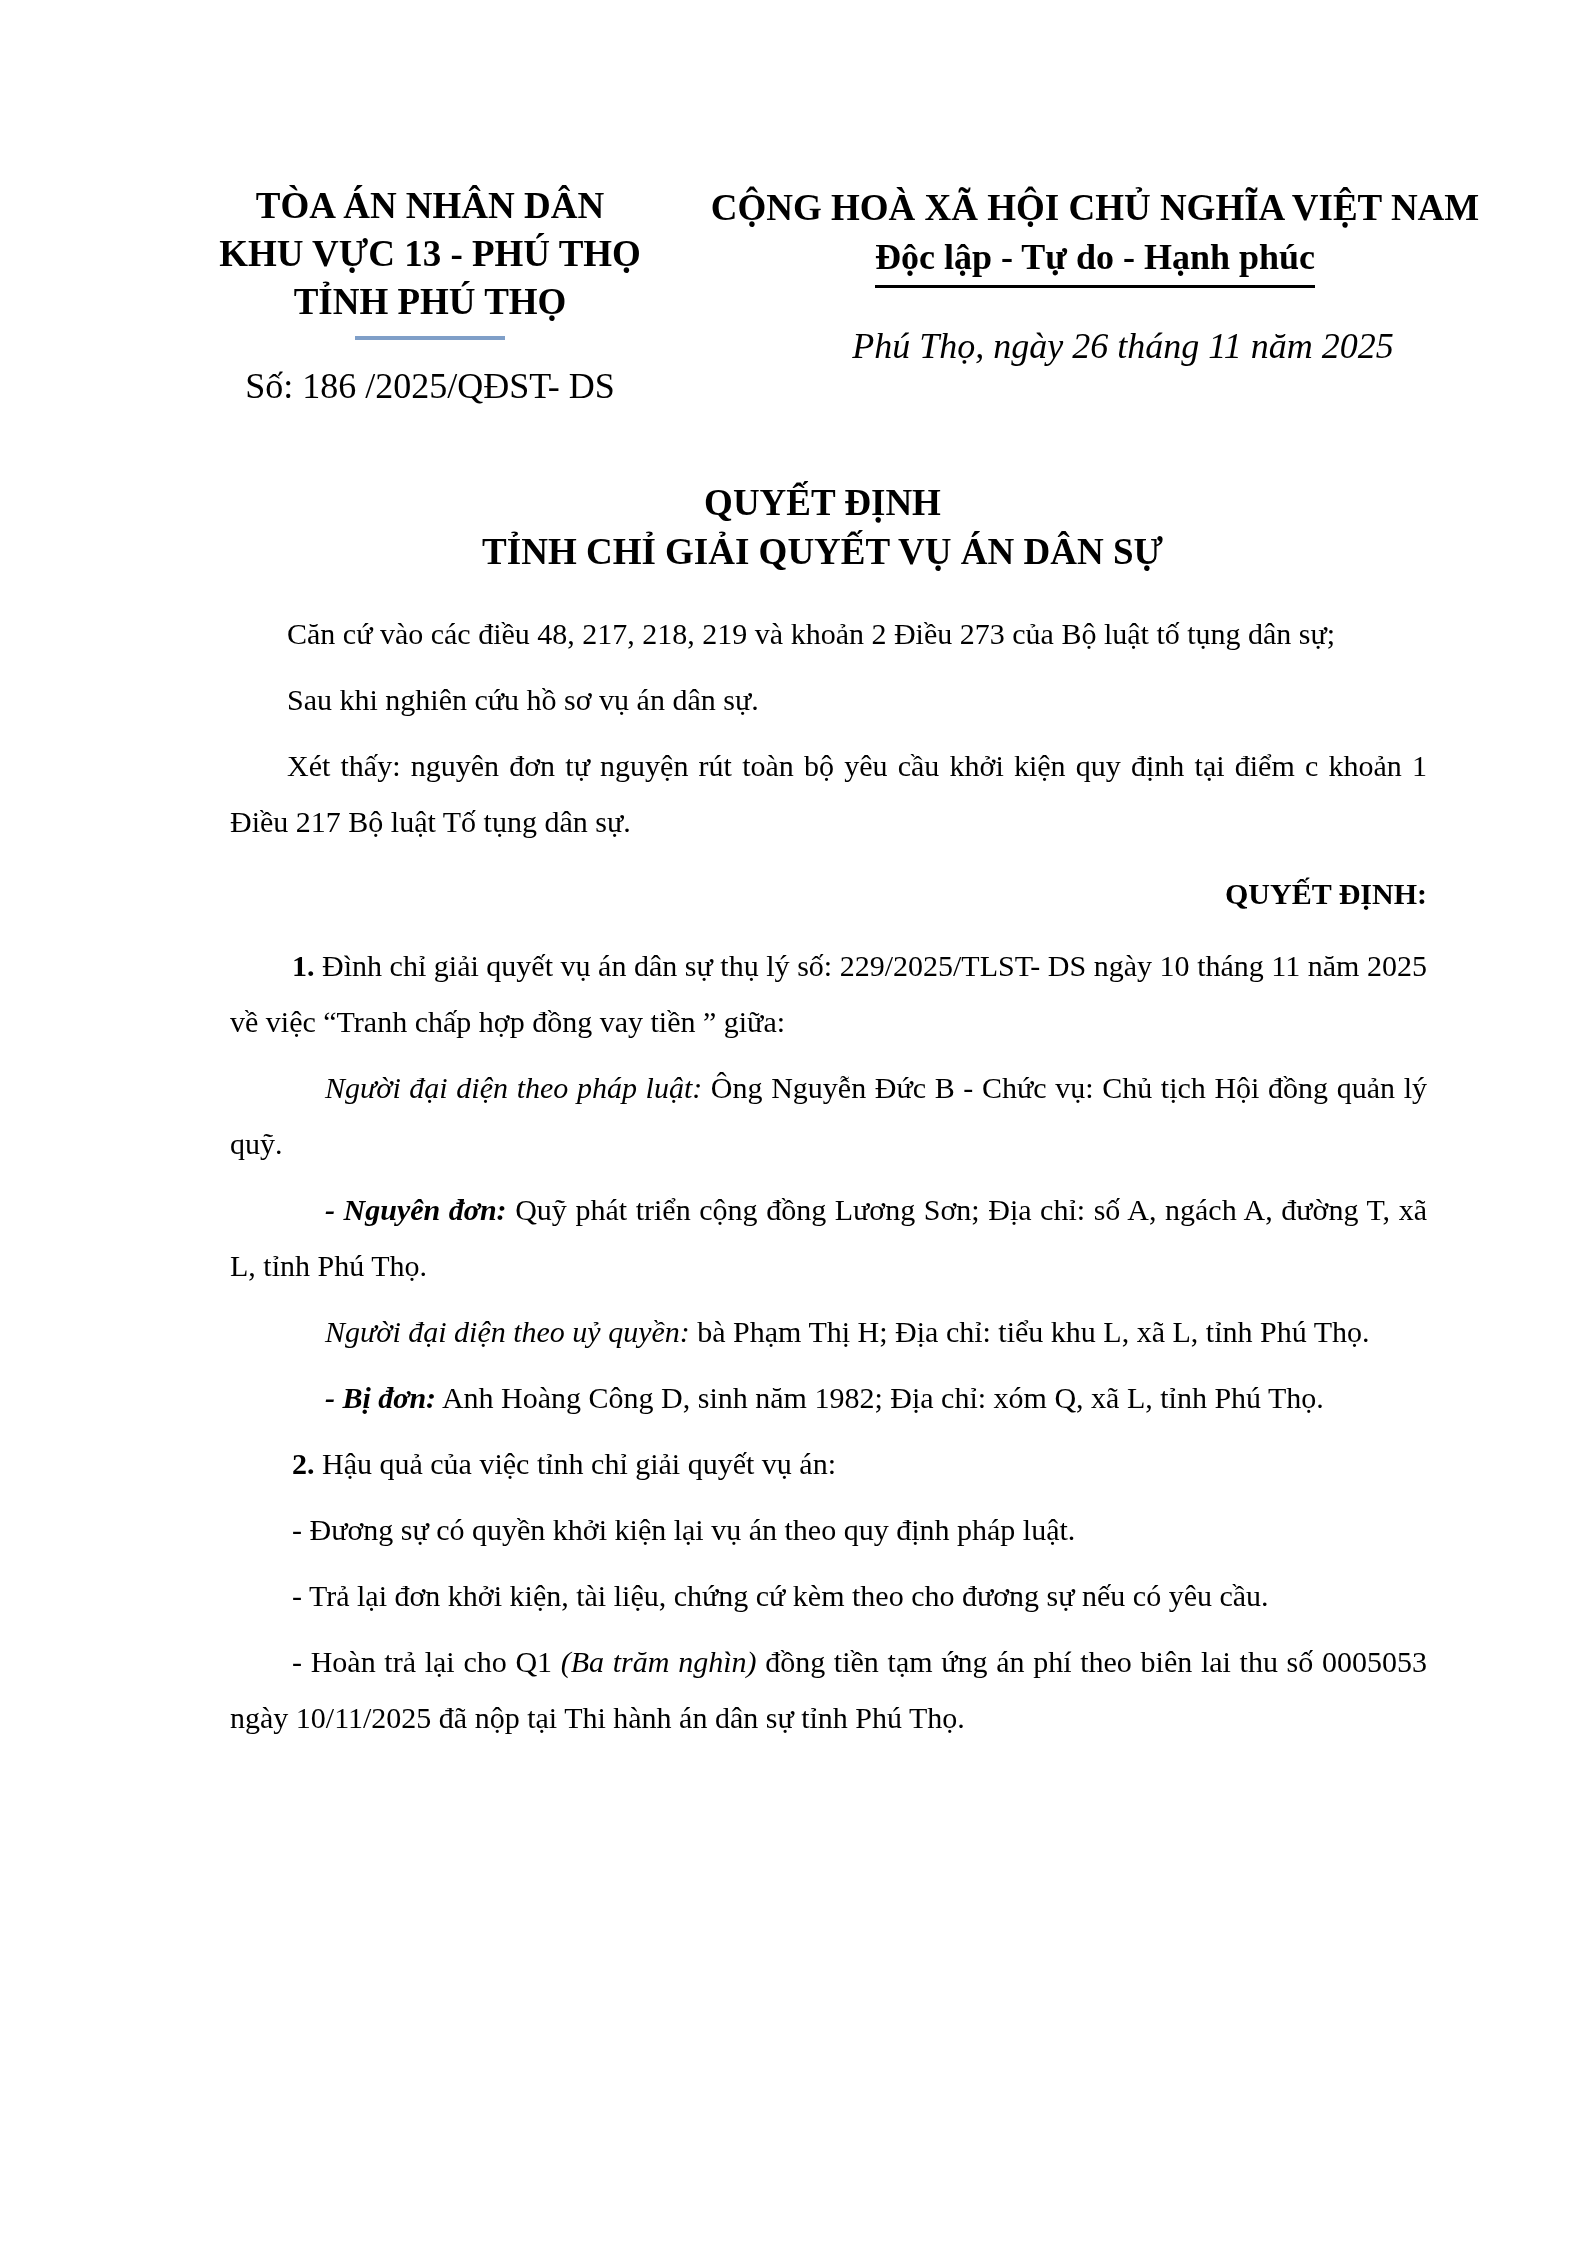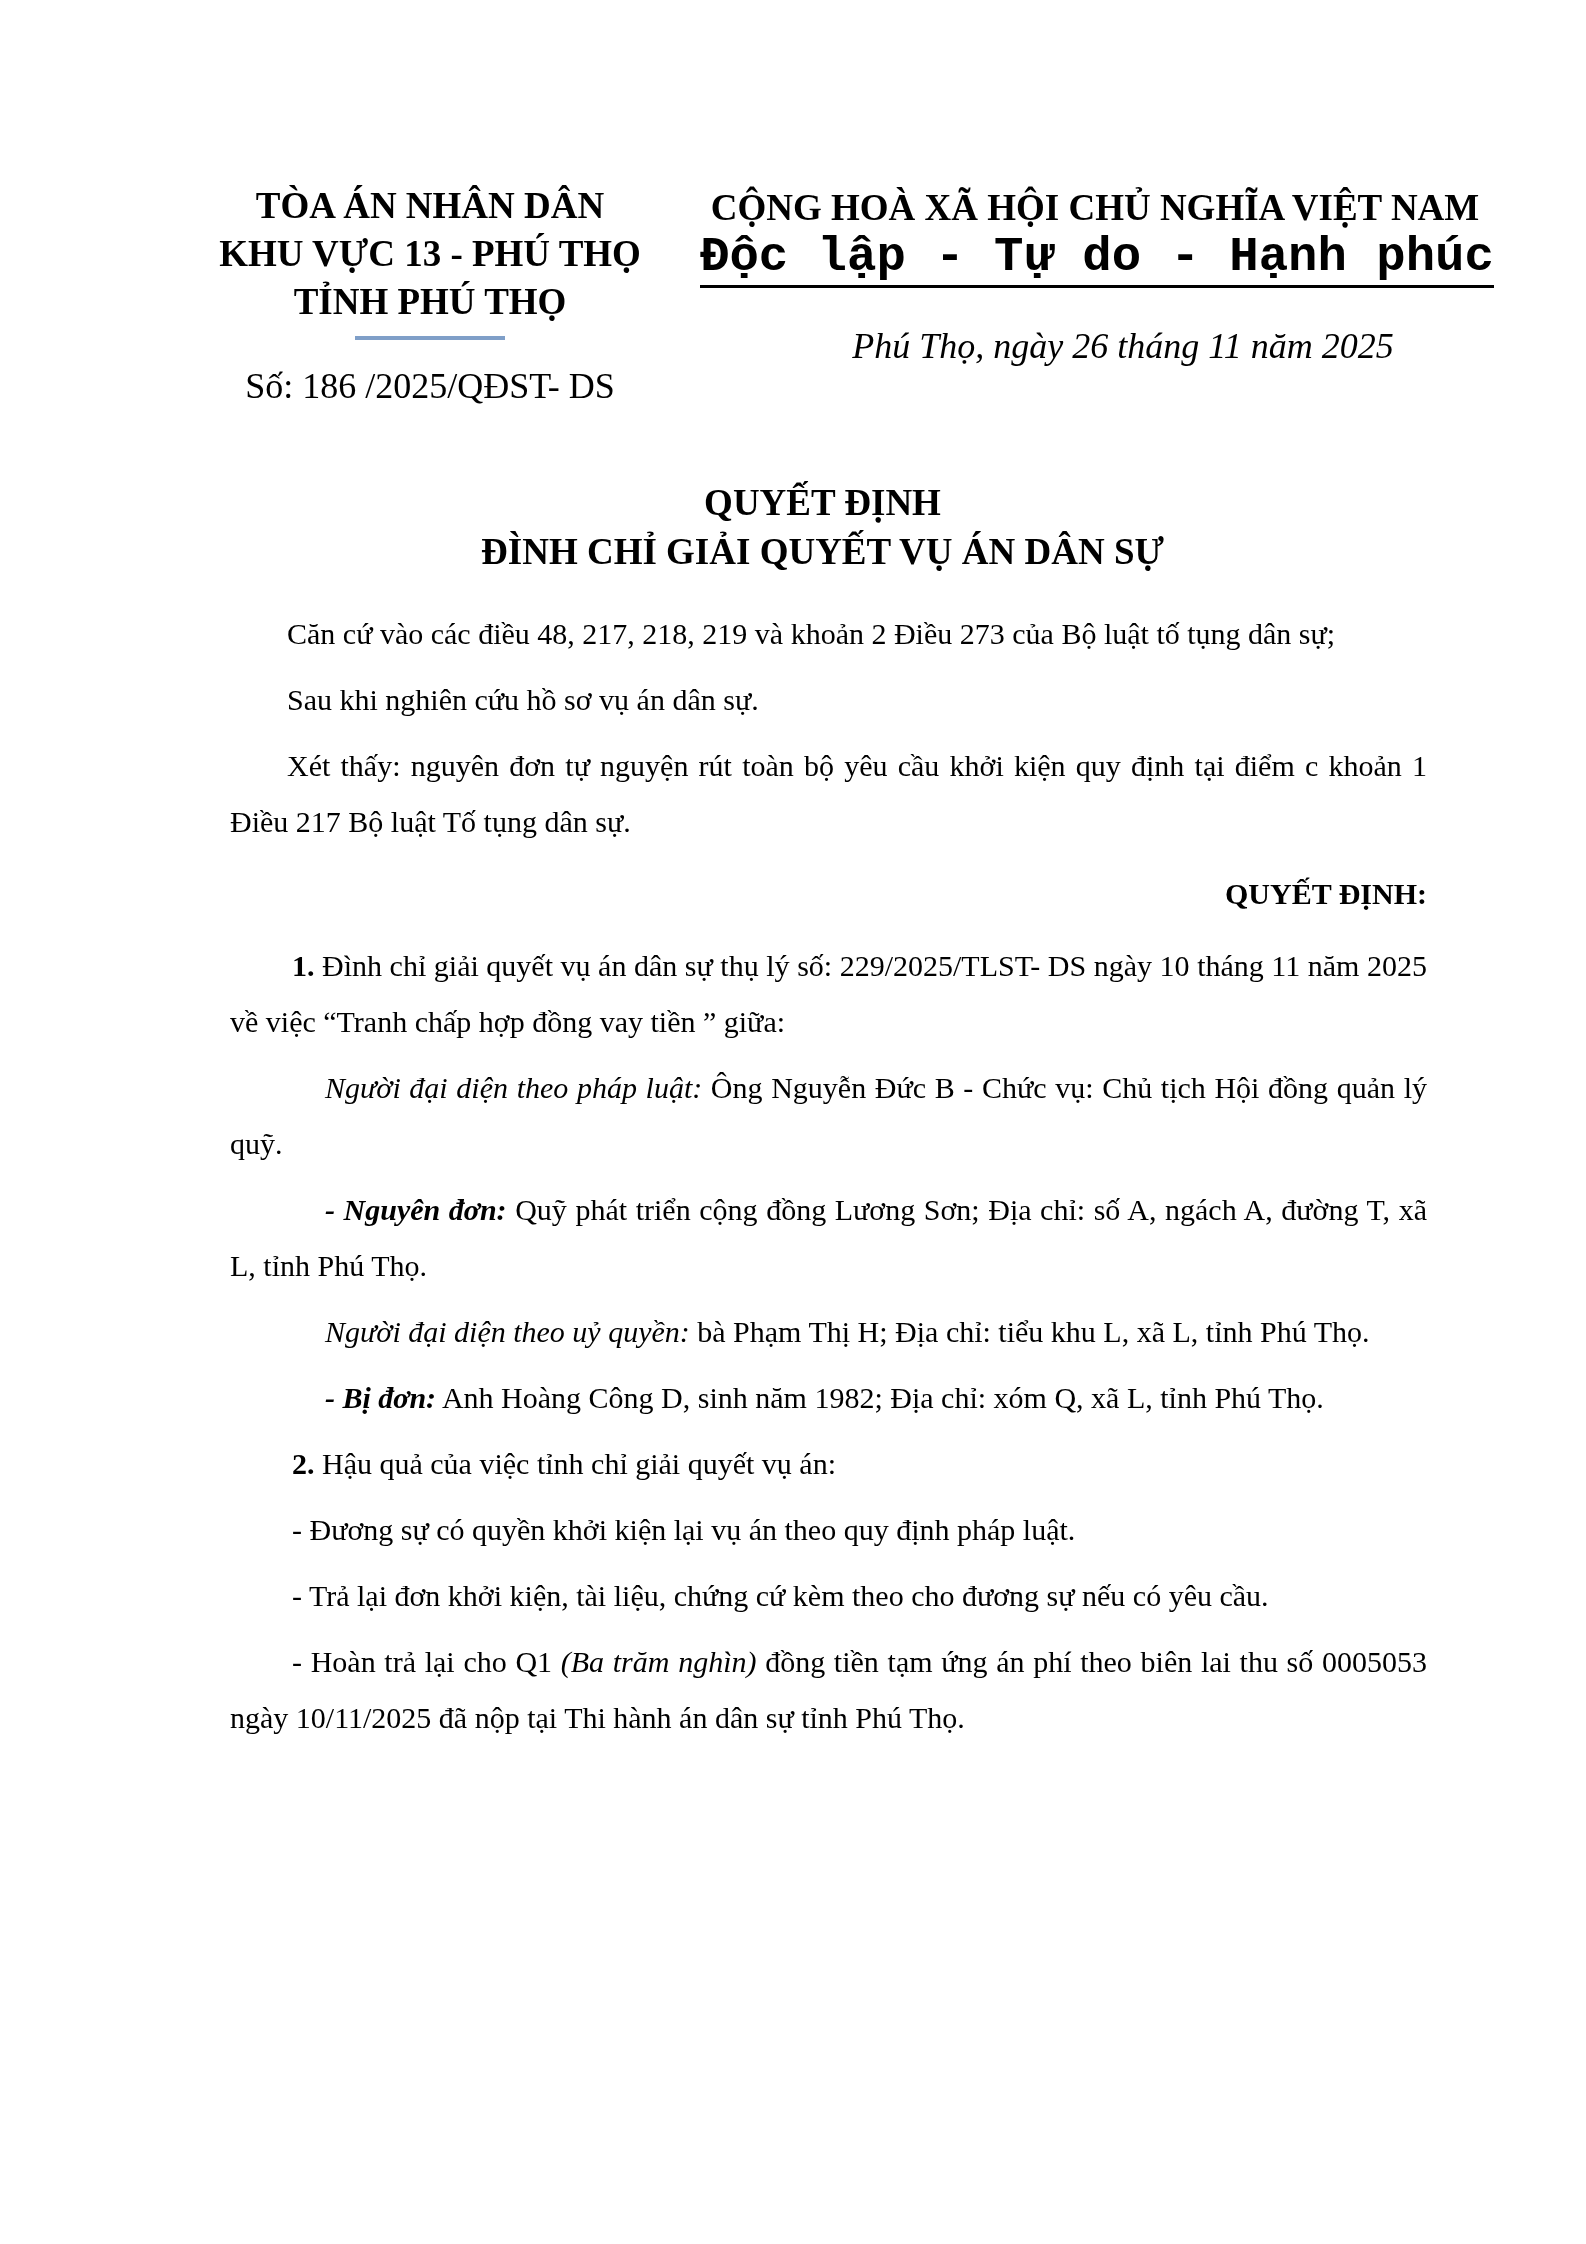--- a/index.html
+++ b/index.html
@@ -52,26 +52,25 @@
   .motto-line1 {
     font-weight: bold;
     font-size: 37px;
     line-height: 46px;
     white-space: nowrap;
   }
   .motto-line2-wrap { margin-top: 6px; }
   .motto-line2 {
     display: inline-block;
     font-weight: bold;
-    font-size: 49px;
+    font-size: 36px;
     line-height: 40px;
     padding-bottom: 8px;
     border-bottom: 3px solid #000;
     white-space: nowrap;
-    font-family: Liberation Mono, monospace;
   }
   .place-date {
     margin-top: 36px;
     padding-left: 56px;
     font-style: italic;
     font-size: 36px;
     line-height: 44px;
     white-space: nowrap;
   }
 
@@ -127,21 +126,21 @@
   <div class="header-right">
     <div class="motto-line1">CỘNG HOÀ XÃ HỘI CHỦ NGHĨA VIỆT NAM</div>
     <div class="motto-line2-wrap">
       <span class="motto-line2">Độc lập - Tự do - Hạnh phúc</span>
     </div>
     <div class="place-date">Phú Thọ, ngày 26 tháng 11 năm 2025</div>
   </div>
 
   <div class="doc-title">
     <div>QUYẾT ĐỊNH</div>
-    <div>ĐÌNH CHỈ GIẢI QUYẾT VỤ ÁN DÂN SỰ</div>
+    <div>TỈNH CHỈ GIẢI QUYẾT VỤ ÁN DÂN SỰ</div>
   </div>
 
   <div class="doc-body">
 
     <p class="indent-sm">Căn cứ vào các điều 48, 217, 218, 219 và khoản 2 Điều 273 của Bộ luật tố tụng dân sự;</p>
     <p class="indent-sm">Sau khi nghiên cứu hồ sơ vụ án dân sự.</p>
     <p class="indent-sm">Xét thấy: nguyên đơn tự nguyện rút toàn bộ yêu cầu khởi kiện quy định tại điểm c khoản 1 Điều 217 Bộ luật Tố tụng dân sự.</p>
 
     <p class="decision-heading">QUYẾT ĐỊNH:</p>
 

